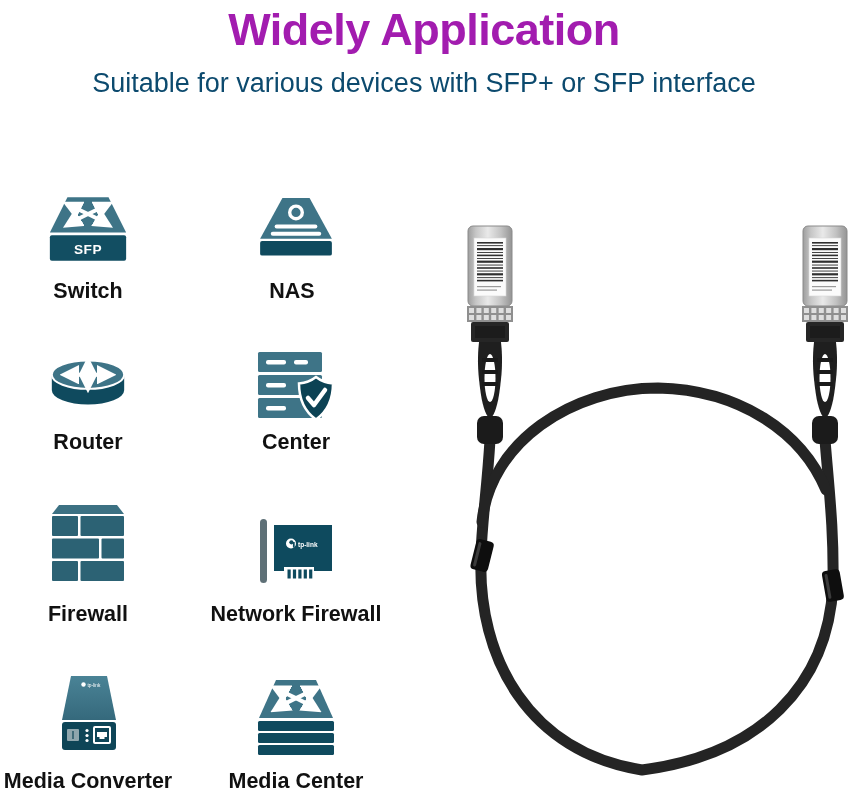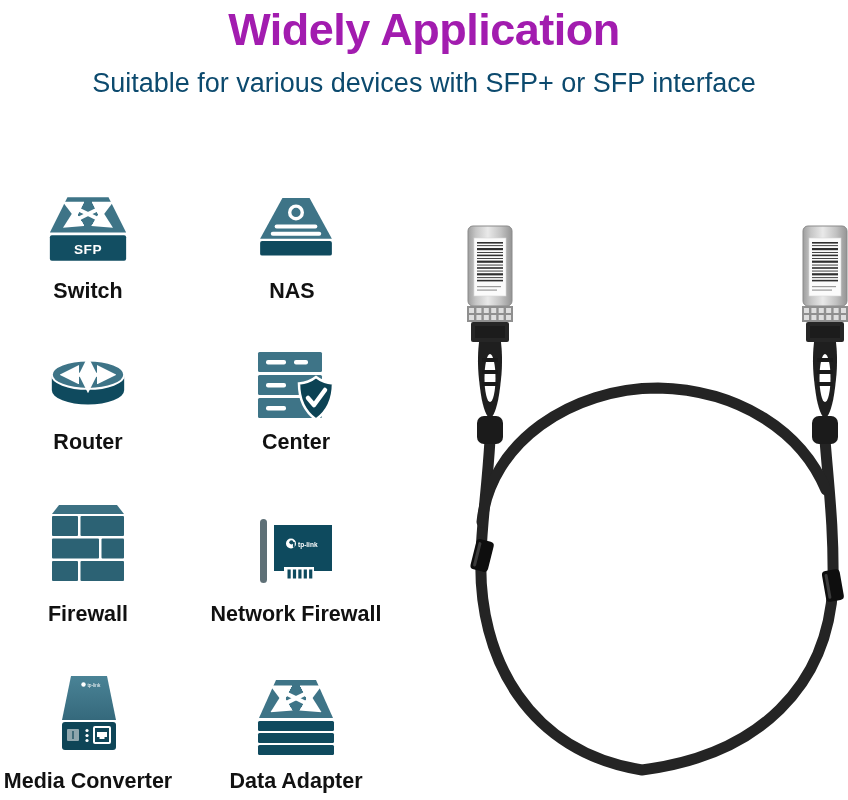--- a/index.html
+++ b/index.html
@@ -154,21 +154,21 @@
       <path d="M0,0 L5,2.5 L0,5 z" fill="#ffffff"></path>
     </marker>
   </defs>
   <polygon points="25,2 65,2 82,40 8,40" fill="#3E7487"></polygon>
   <path d="M28,29 C38,23 52,17 62,12" stroke="#ffffff" stroke-width="4" fill="none" marker-start="url(#ah-dc)" marker-end="url(#ah-dc)"></path>
   <path d="M28,12 C38,17 52,23 62,29" stroke="#ffffff" stroke-width="4" fill="none" marker-start="url(#ah-dc)" marker-end="url(#ah-dc)"></path>
   <rect x="7" y="43" width="76" height="10" rx="1.5" fill="#0F4A5E"></rect>
   <rect x="7" y="55" width="76" height="10" rx="1.5" fill="#0F4A5E"></rect>
   <rect x="7" y="67" width="76" height="10" rx="1.5" fill="#0F4A5E"></rect>
 </svg>
-<div id="lb-dc" class="dev-label">Data Adapter</div>
+<div id="lb-dc" class="dev-label">Media Center</div>
 
 <svg id="cable-photo" width="418" height="610" viewBox="0 0 418 610">
   <defs>
     <linearGradient id="metalGrad" x1="0" y1="0" x2="1" y2="0">
       <stop offset="0" stop-color="#9e9e9e"></stop>
       <stop offset="0.18" stop-color="#c6c6c6"></stop>
       <stop offset="0.45" stop-color="#e9e9e9"></stop>
       <stop offset="0.75" stop-color="#c2c2c2"></stop>
       <stop offset="1" stop-color="#949494"></stop>
     </linearGradient>

